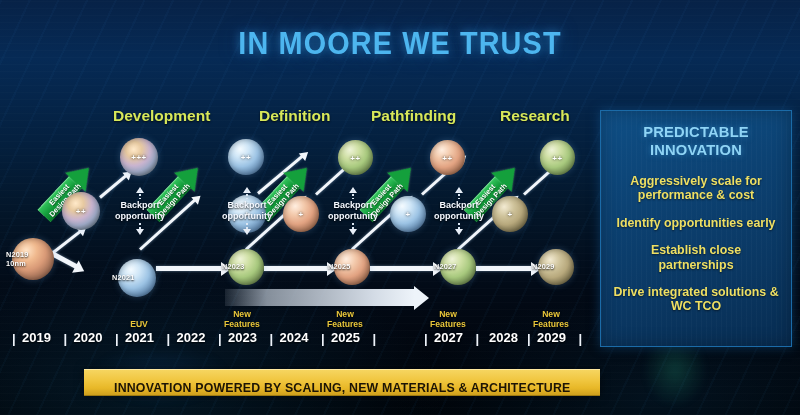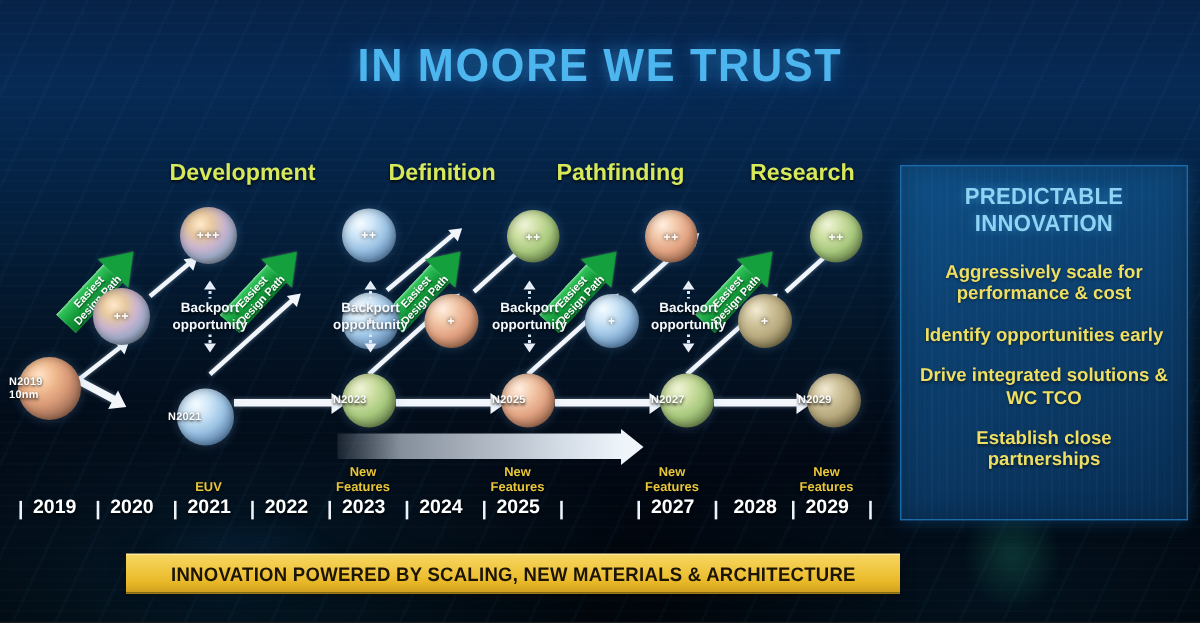--- a/index.html
+++ b/index.html
@@ -157,21 +157,21 @@
   .panel li{
     text-align:center;font-size:12.4px;font-weight:bold;line-height:14.4px;
     color:#eedf63;margin-bottom:13px;text-shadow:0 1px 2px rgba(0,0,0,.55);
   }
 
   
   .banner{
     position:absolute;left:84px;top:369px;width:516px;height:25px;
     background:linear-gradient(180deg,#f6d560 0%,#f0c63f 42%,#e8b828 72%,#cfa01d 100%);
     border-top:1px solid #ffe9a0;border-bottom:1px solid #9d7a12;
-    display:flex;align-items:center;justify-content:center;
+    display:flex;align-items:flex-end;justify-content:center;
     box-shadow:0 0 10px rgba(0,0,0,.5);
   }
   .banner span{
     font-family:"Liberation Sans Narrow","Liberation Sans",sans-serif;
     font-weight:bold;font-size:13px;letter-spacing:.2px;color:#1c1405;white-space:nowrap;
     transform:scaleX(.95);
   }
 </style>
 </head>
 <body>
@@ -355,22 +355,22 @@
       <div class="tick" style="left: 519px;">|</div>
       <div class="yr" style="left: 529px;">2029</div>
       <div class="tick" style="left: 570.5px;">|</div>
     </div>
 
   <div class="panel">
     <h2>PREDICTABLE INNOVATION</h2>
     <ul id="panel-list">
         <li>Aggressively scale for performance &amp; cost</li>
         <li>Identify opportunities early</li>
+        <li>Establish close partnerships</li>
         <li>Drive integrated solutions &amp; WC TCO</li>
-        <li>Establish close partnerships</li>
       </ul>
   </div>
 
   <div class="banner">
     <span>INNOVATION POWERED BY SCALING, NEW MATERIALS &amp; ARCHITECTURE</span>
   </div>
 <div class="tlnote" style="width: 52px; left: 113px; top: 320px;">EUV</div>
     <div class="tlnote" style="width: 52px; left: 216px; top: 310px;">New Features</div>
     <div class="tlnote" style="width: 52px; left: 319px; top: 310px;">New Features</div>
     <div class="tlnote" style="width: 52px; left: 422px; top: 310px;">New Features</div>

